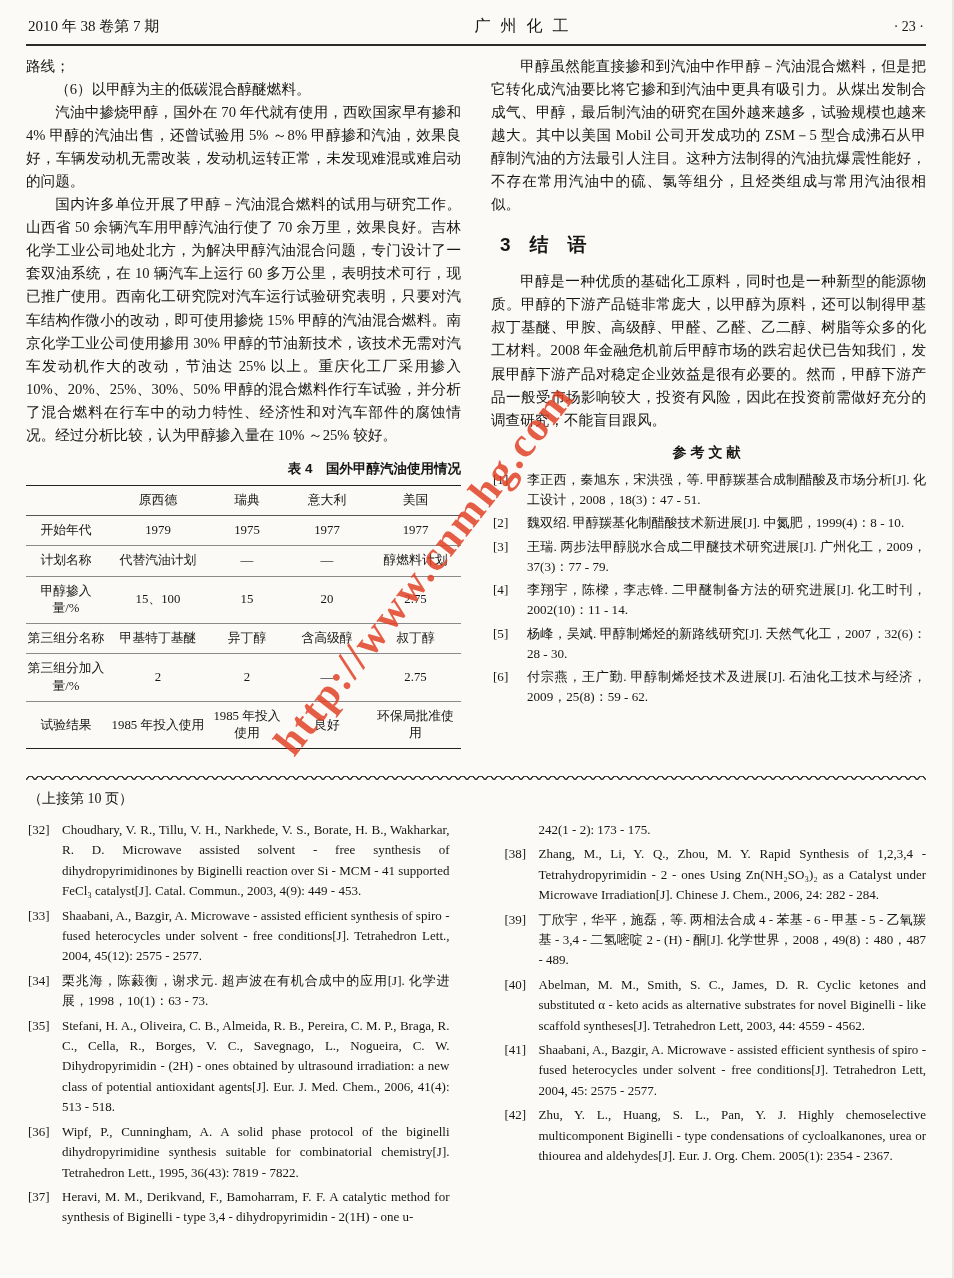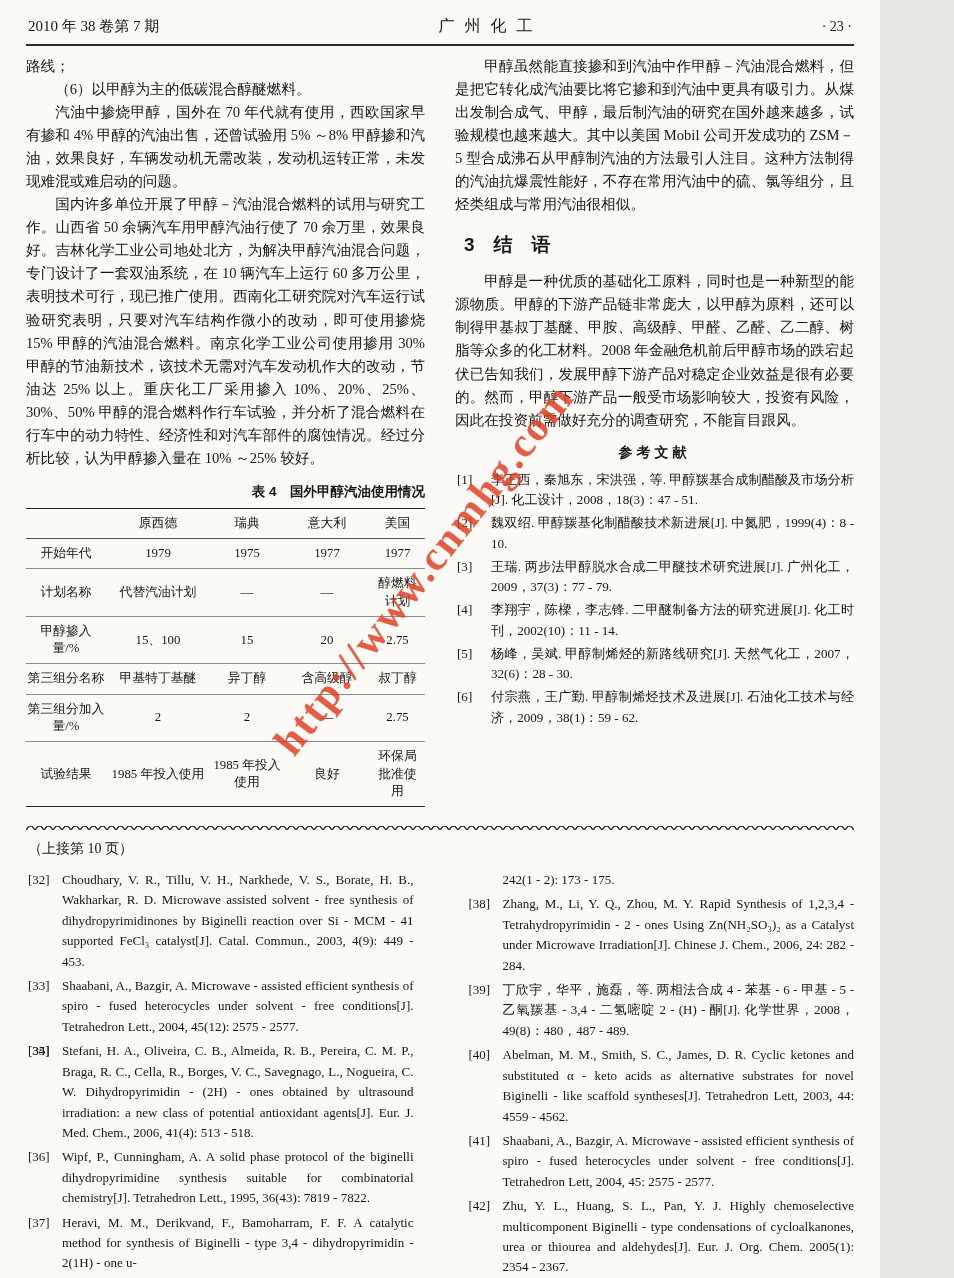--- a/index.html
+++ b/index.html
@@ -6,21 +6,21 @@
   html, body { width:954px; }
   body {
     height:1278px;
     background:#e8e6e0;
     font-family:"Liberation Serif","DejaVu Serif",serif;
     color:#161616;
     position:relative;
     overflow:hidden;
   }
   .sheet {
-    width:880px; height:1278px;
+    width:952px; height:1278px;
     background:#fbfaf6;
     padding:12px 26px 6px 26px;
     position:relative;
     overflow:hidden;
   }
   
   .page-header {
     display:flex; justify-content:space-between; align-items:baseline;
     font-size:15px; padding:4px 2px 7px 2px;
     border-bottom:2px solid #2b2b2b;
@@ -196,21 +196,21 @@
         <div class="ref">
           <span class="ref-label">[4]</span>
           <span>李翔宇，陈樑，李志锋. 二甲醚制备方法的研究进展[J]. 化工时刊，2002(10)：11 - 14.</span>
         </div>
         <div class="ref">
           <span class="ref-label">[5]</span>
           <span>杨峰，吴斌. 甲醇制烯烃的新路线研究[J]. 天然气化工，2007，32(6)：28 - 30.</span>
         </div>
         <div class="ref">
           <span class="ref-label">[6]</span>
-          <span>付宗燕，王广勤. 甲醇制烯烃技术及进展[J]. 石油化工技术与经济，2009，38(1)：59 - 62.</span>
+          <span>付宗燕，王广勤. 甲醇制烯烃技术及进展[J]. 石油化工技术与经济，2009，25(8)：59 - 62.</span>
         </div>
       </div>
     </div>
 
   </div>
 
   <div class="squiggle"></div>
 
   <div>
     <p class="cont-note">（上接第 10 页）</p>
@@ -221,20 +221,21 @@
         <div class="ref">
           <span class="ref-label">[32]</span>
           <span>Choudhary, V. R., Tillu, V. H., Narkhede, V. S., Borate, H. B., Wakharkar, R. D. Microwave assisted solvent - free synthesis of dihydropyrimidinones by Biginelli reaction over Si - MCM - 41 supported FeCl₃ catalyst[J]. Catal. Commun., 2003, 4(9): 449 - 453.</span>
         </div>
         <div class="ref">
           <span class="ref-label">[33]</span>
           <span>Shaabani, A., Bazgir, A. Microwave - assisted efficient synthesis of spiro - fused heterocycles under solvent - free conditions[J]. Tetrahedron Lett., 2004, 45(12): 2575 - 2577.</span>
         </div>
         <div class="ref">
           <span class="ref-label">[34]</span>
+          <span>栗兆海，陈藙衡，谢求元. 超声波在有机合成中的应用[J]. 化学进展，1998，10(1)：63 - 73.</span>
         </div>
         <div class="ref">
           <span class="ref-label">[35]</span>
           <span>Stefani, H. A., Oliveira, C. B., Almeida, R. B., Pereira, C. M. P., Braga, R. C., Cella, R., Borges, V. C., Savegnago, L., Nogueira, C. W. Dihydropyrimidin - (2H) - ones obtained by ultrasound irradiation: a new class of potential antioxidant agents[J]. Eur. J. Med. Chem., 2006, 41(4): 513 - 518.</span>
         </div>
         <div class="ref">
           <span class="ref-label">[36]</span>
           <span>Wipf, P., Cunningham, A. A solid phase protocol of the biginelli dihydropyrimidine synthesis suitable for combinatorial chemistry[J]. Tetrahedron Lett., 1995, 36(43): 7819 - 7822.</span>
         </div>
         <div class="ref">

